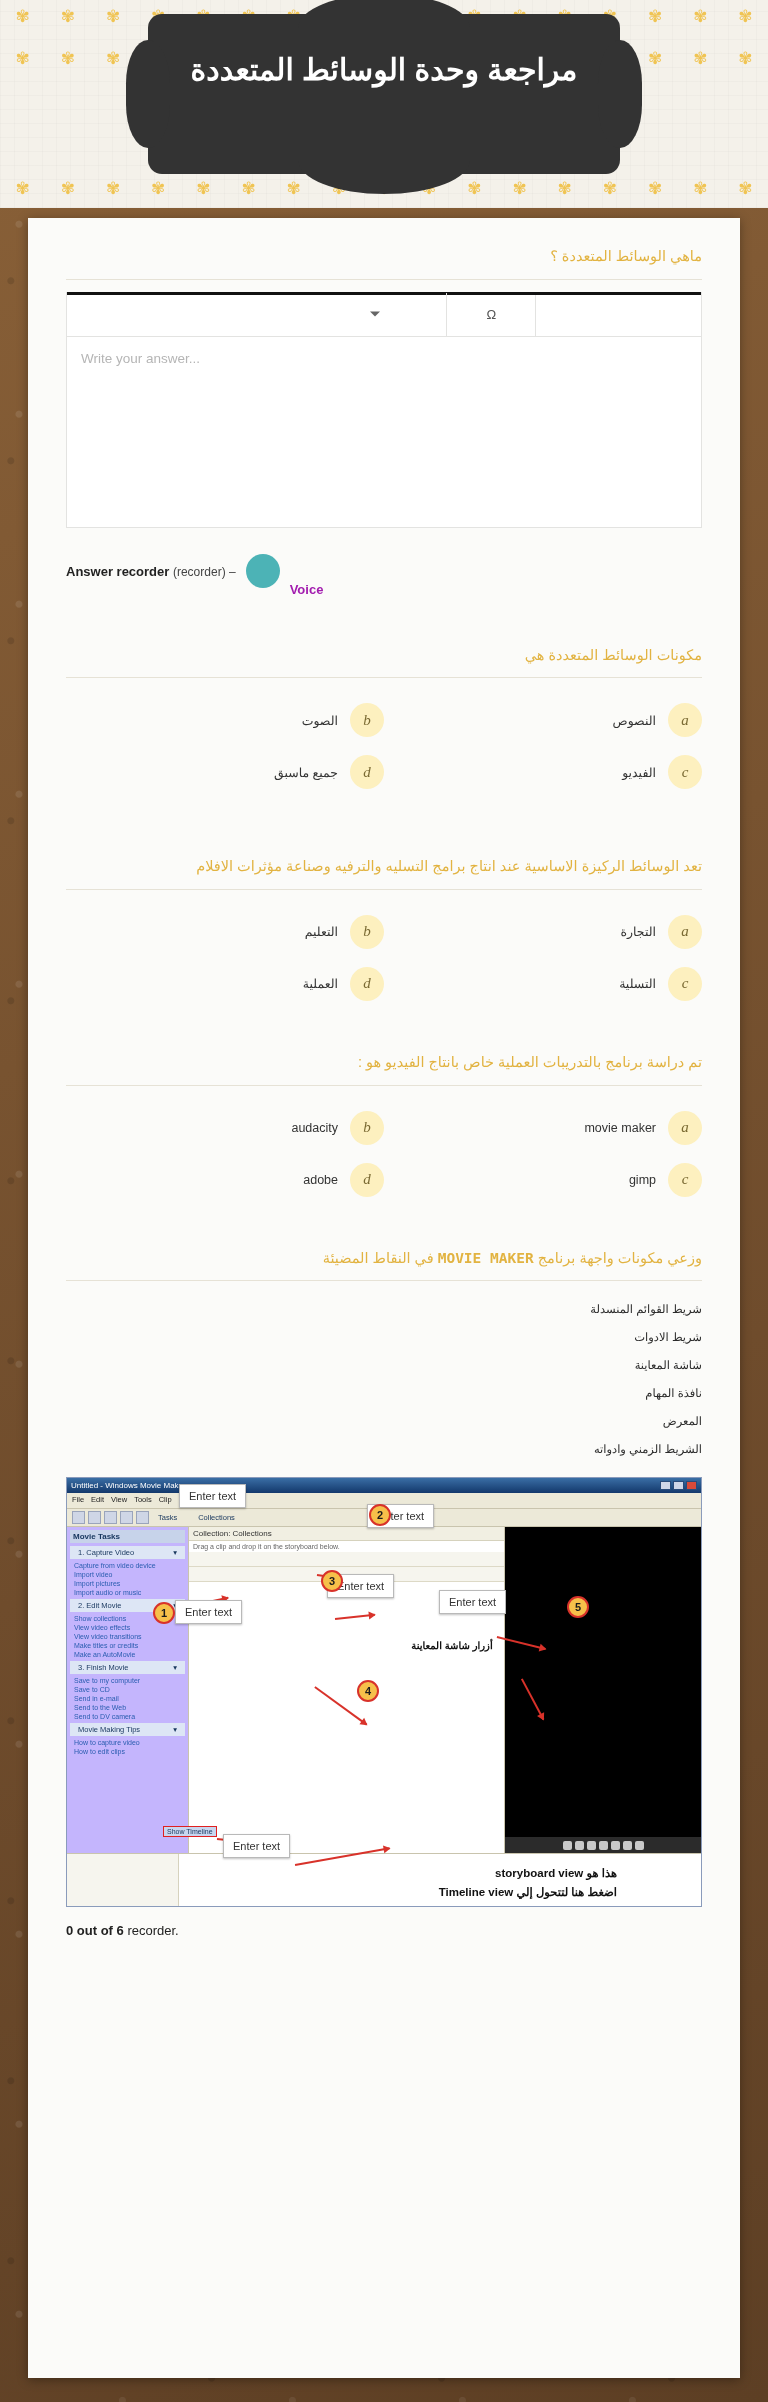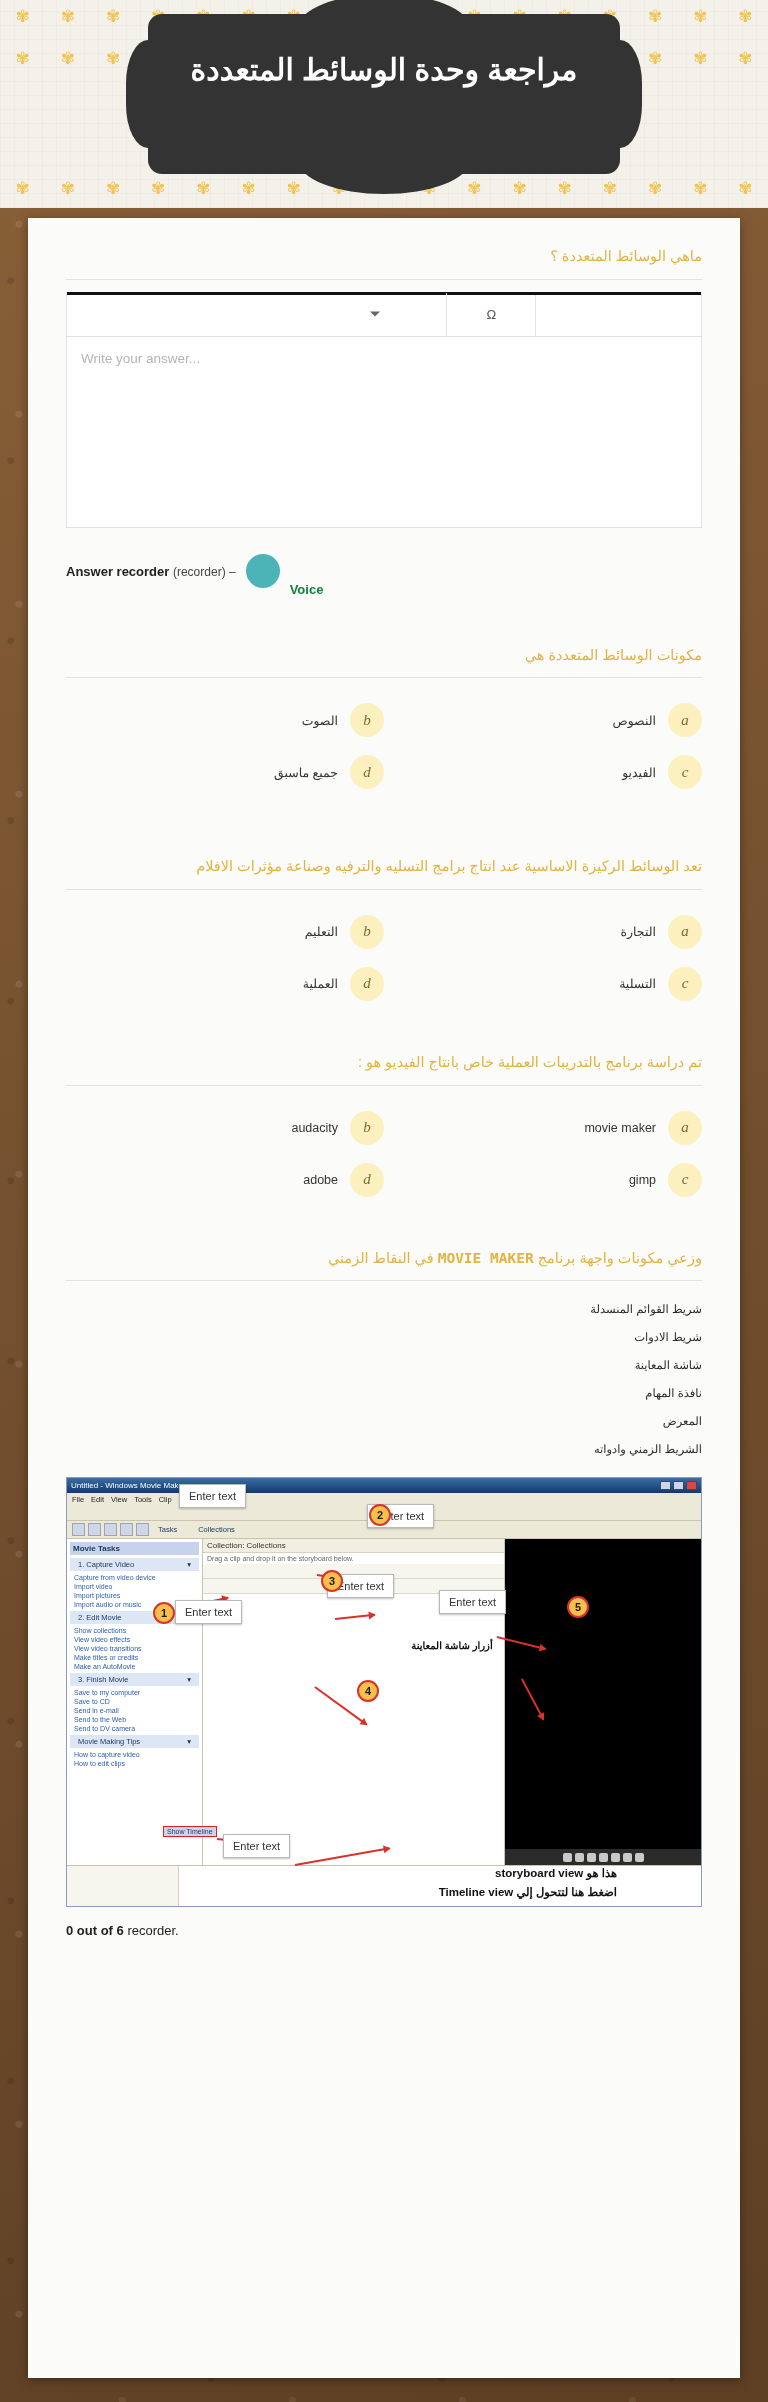--- a/index.html
+++ b/index.html
@@ -109,21 +109,21 @@
   }
 
   .recorder-row {
     display:flex; align-items:center; gap:10px; margin-top:18px; direction:ltr;
   }
   .recorder-label { font-size:13px; font-weight:700; color:#222; }
   .recorder-label .opt { font-weight:400; color:#444; font-size:12px; }
   .rec-circle {
     width:34px;height:34px;border-radius:50%;background:#4cb3b6;
   }
-  .rec-voice { font-size:13px; font-weight:700; color:#15803d;margin-top:36px; }
+  .rec-voice { font-size:13px; font-weight:700; color:#a21caf;margin-top:36px; }
 
   
   .options { display:flex; flex-wrap:wrap; margin-top:16px; direction:rtl; }
   .opt-item { width:50%; display:flex; align-items:center; gap:12px; padding:9px 0; direction:rtl; }
   .opt-badge {
     width:34px;height:34px;border-radius:50%;background:#fdf0bf;
     display:flex;align-items:center;justify-content:center;
     font-family:"Liberation Serif", serif; font-style:italic; font-size:15px; color:#7a6a33;
   }
   .opt-text { font-size:12.5px; color:#333; direction:rtl; }
@@ -139,25 +139,25 @@
     background:#ece9d8; border:1px solid #8a9bbb; overflow:hidden; direction:ltr;
   }
   .mm-title {
     height:15px; background:linear-gradient(180deg,#3a6ea5,#13386b);
     color:#fff; font-size:8px; display:flex; align-items:center; padding:0 4px;
     justify-content:space-between;
   }
   .mm-btns { display:flex; gap:2px; }
   .mm-btns span { width:11px;height:9px;background:#d0d6e8;border:1px solid #2a4a7a;display:block; }
   .mm-btns span.close { background:#d84a3a; }
-  .mm-menu { height:28px; background:#ece9d8; font-size:7.5px; color:#222; display:flex; gap:7px; padding:2px 5px; border-bottom:1px solid #c9c4ad; }
+  .mm-menu { height:16px; background:#ece9d8; font-size:7.5px; color:#222; display:flex; gap:7px; padding:2px 5px; border-bottom:1px solid #c9c4ad; }
   .mm-tool { height:18px; background:#ece9d8; display:flex; gap:3px; align-items:center; padding:0 5px; border-bottom:1px solid #c9c4ad; }
   .mm-tool i { width:13px;height:13px;background:#cfd6e6;border:1px solid #9aa4bb;display:block; }
   .mm-body { display:flex; height:326px; }
-  .mm-left { width:136px; background:#ffffff; border-right:1px solid #c9c4ad; padding:3px; }
+  .mm-left { width:122px; background:#c4b5fd; border-right:1px solid #c9c4ad; padding:3px; }
   .mm-left h4 { margin:0 0 3px 0; font-size:8px; background:#c7d3ea; padding:2px 3px; color:#17365d; }
   .mm-left .grp { font-size:7.5px; background:#dde6f5; margin:2px 0; padding:2px 8px; color:#17365d; display:flex; justify-content:space-between; }
   .mm-left .lnk { font-size:7px; color:#2a5db0; padding:1px 4px; }
   .mm-center { flex:1; background:#fff; border-right:1px solid #c9c4ad; }
   .mm-center .hd { font-size:8px; background:#f1efe2; padding:2px 4px; border-bottom:1px solid #d6d2bd; color:#333; }
   .mm-center .sub { font-size:7px; color:#666; padding:2px 4px; }
   .mm-center .strip { height:15px; background:#f6f5ee; border-bottom:1px solid #ddd9c6; }
   .mm-right { width:196px; background:#111; display:flex; flex-direction:column; }
   .mm-preview { flex:1; background:#000; }
   .mm-ctrls { height:16px; background:#2b2b2b; display:flex; align-items:center; justify-content:center; gap:3px; }
@@ -346,21 +346,21 @@
         </div>
         <div class="opt-item">
           <div class="opt-badge">d</div>
           <div class="opt-text ltr">adobe</div>
         </div>
       </div>
 
     <div class="q-title" style="margin-top:40px;">
       <span>وزعي  مكونات واجهة برنامج</span>
       <span style="font-family:'DejaVu Sans Mono', monospace; color:#e2b341; font-weight:700;">MOVIE MAKER</span>
-      <span>في النقاط الزمني</span>
+      <span>في النقاط المضيئة</span>
     </div>
 
     <div class="label-list" id="q5-labels">
         <div>شريط القوائم المنسدلة</div>
         <div>شريط الادوات</div>
         <div>شاشة المعاينة</div>
         <div>نافذة المهام</div>
         <div>المعرض</div>
         <div>الشريط الزمني وادواته</div>
       </div>

